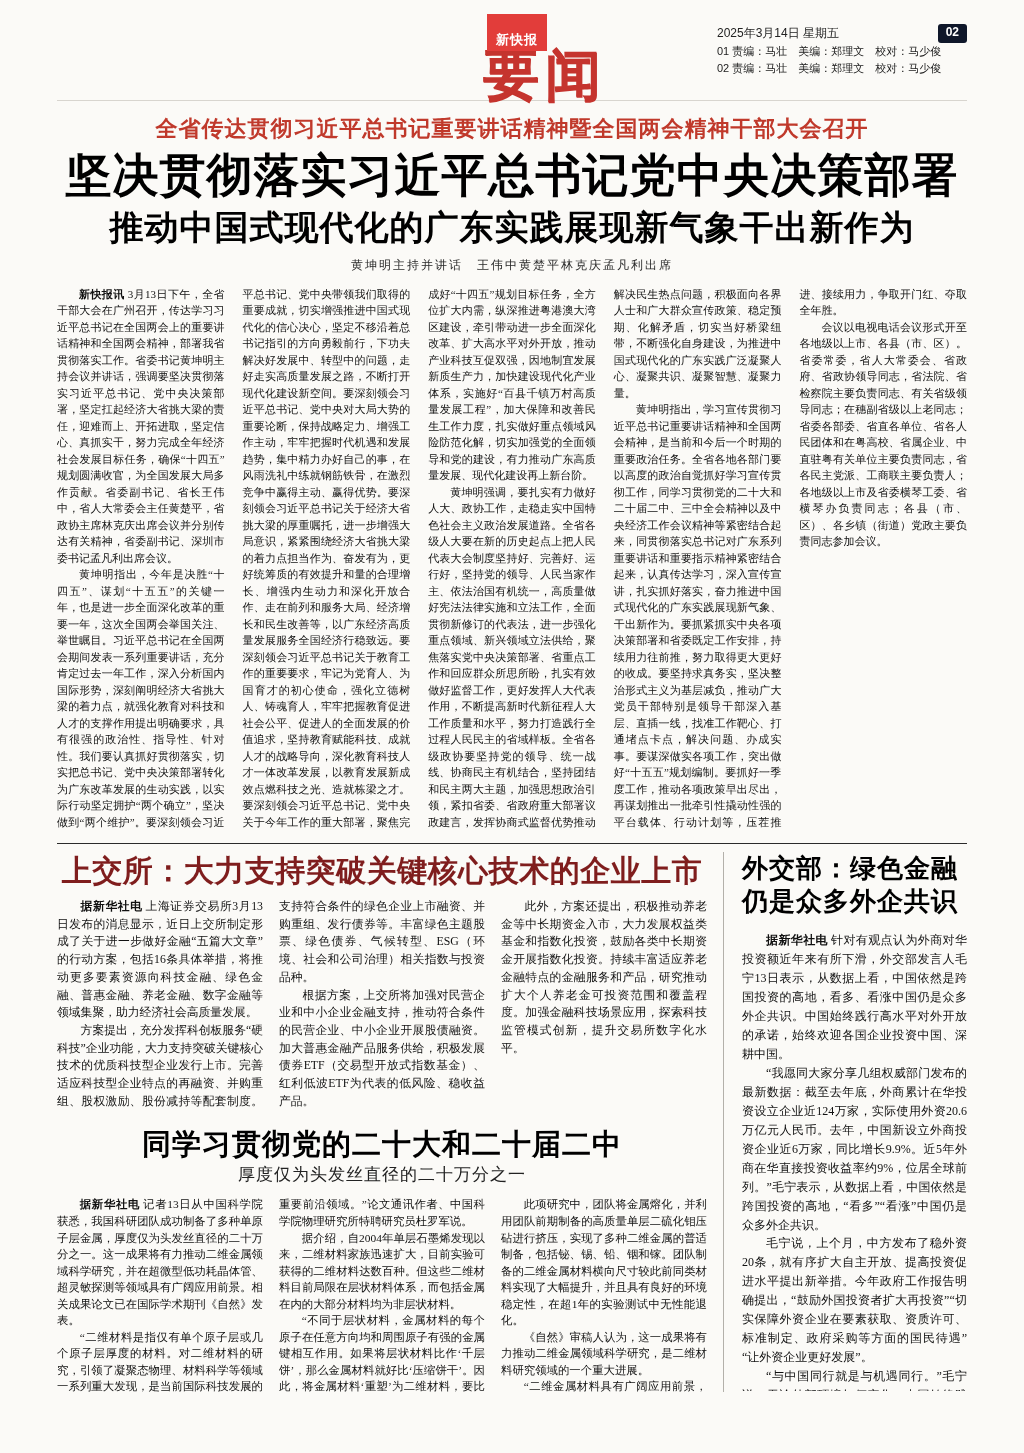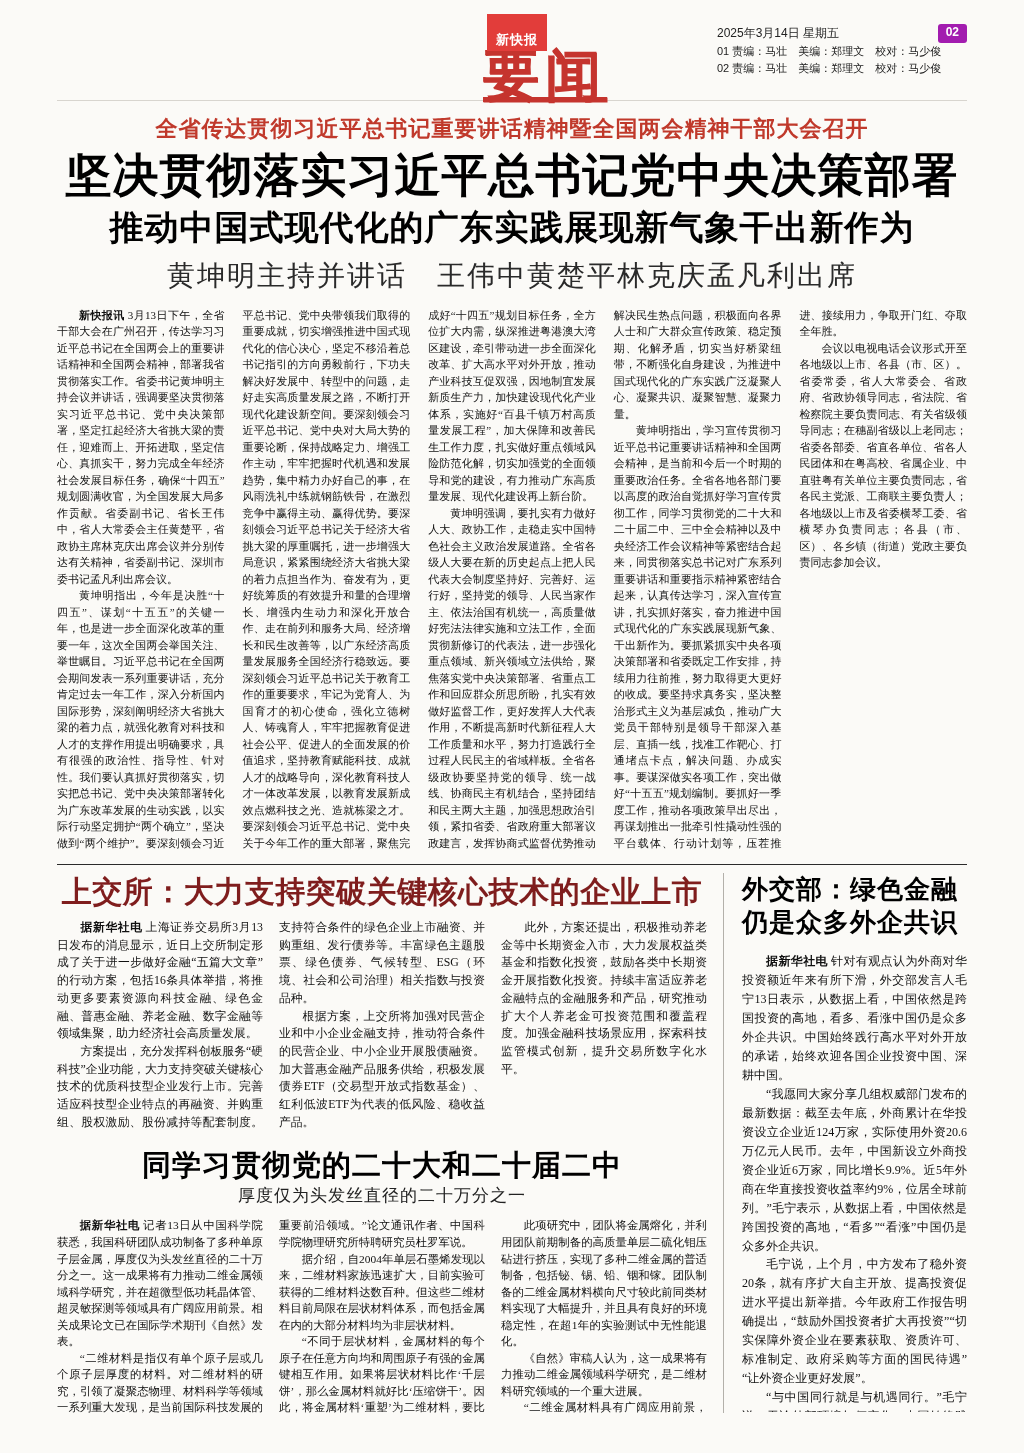--- a/index.html
+++ b/index.html
@@ -16,50 +16,50 @@
   .masthead{position:relative;height:86px;border-bottom:1px solid #d8d5cf;}
   .brand{position:absolute;left:398px;top:0;width:180px;text-align:center;}
   .brand-badge{
     display:inline-block;background:#e23d3a;color:#fff;
     font-family:"Liberation Sans","DejaVu Sans",sans-serif;
     font-size:13px;font-weight:bold;padding:17px 9px 2px;letter-spacing:1px;
     transform:translateX(-28px);
   }
   .section-title{
     color:#c5342e;font-weight:900;font-size:56px;line-height:1.0;
-    letter-spacing:6px;margin-top:-4px;text-shadow:0.5px 0.5px 0 #c5342e;text-decoration:underline;
+    letter-spacing:6px;margin-top:-4px;text-shadow:0.5px 0.5px 0 #c5342e;
   }
   .issue-info{
     position:absolute;right:0;top:10px;width:250px;
     font-family:"Liberation Sans","DejaVu Sans",sans-serif;
     font-size:11px;line-height:1.55;color:#222;
   }
   .date-row{display:flex;justify-content:space-between;align-items:flex-start;font-size:12px;}
   .page-badge{
-    background:#a21caf;color:#fff;font-weight:bold;font-size:12px;
+    background:#0f172a;color:#fff;font-weight:bold;font-size:12px;
     border-radius:3px;padding:1px 8px 2px;line-height:1.3;
   }
 
   
   .kicker{
     margin-top:13px;text-align:center;color:#c0392b;
     font-family:"Liberation Sans","DejaVu Sans",sans-serif;
     font-size:22px;font-weight:600;letter-spacing:1px;
   }
   .headline{
     text-align:center;font-weight:900;color:#000;
     font-size:46px;line-height:1.12;letter-spacing:1px;margin-top:6px;
   }
   .headline.second{letter-spacing:3px;}
   .subheadline{
     text-align:center;font-weight:900;color:#000;
     font-size:34px;line-height:1.15;margin-top:6px;letter-spacing:1px;
   }
   .byline{
-    text-align:center;font-size:28px;color:#2a2a2a;margin:10px 0 12px;letter-spacing:2px;
+    text-align:center;font-size:12px;color:#2a2a2a;margin:10px 0 12px;letter-spacing:2px;
   }
   .lead-body{
     column-count:5;column-gap:18px;column-fill:auto;
     height:545px;overflow:hidden;
     font-size:11px;line-height:1.5;text-align:justify;color:#111;
   }
   .lead-body p,.col-body p{margin:0;text-indent:2em;}
   .lead-label{font-weight:bold;margin-right:3px;}
 
   

